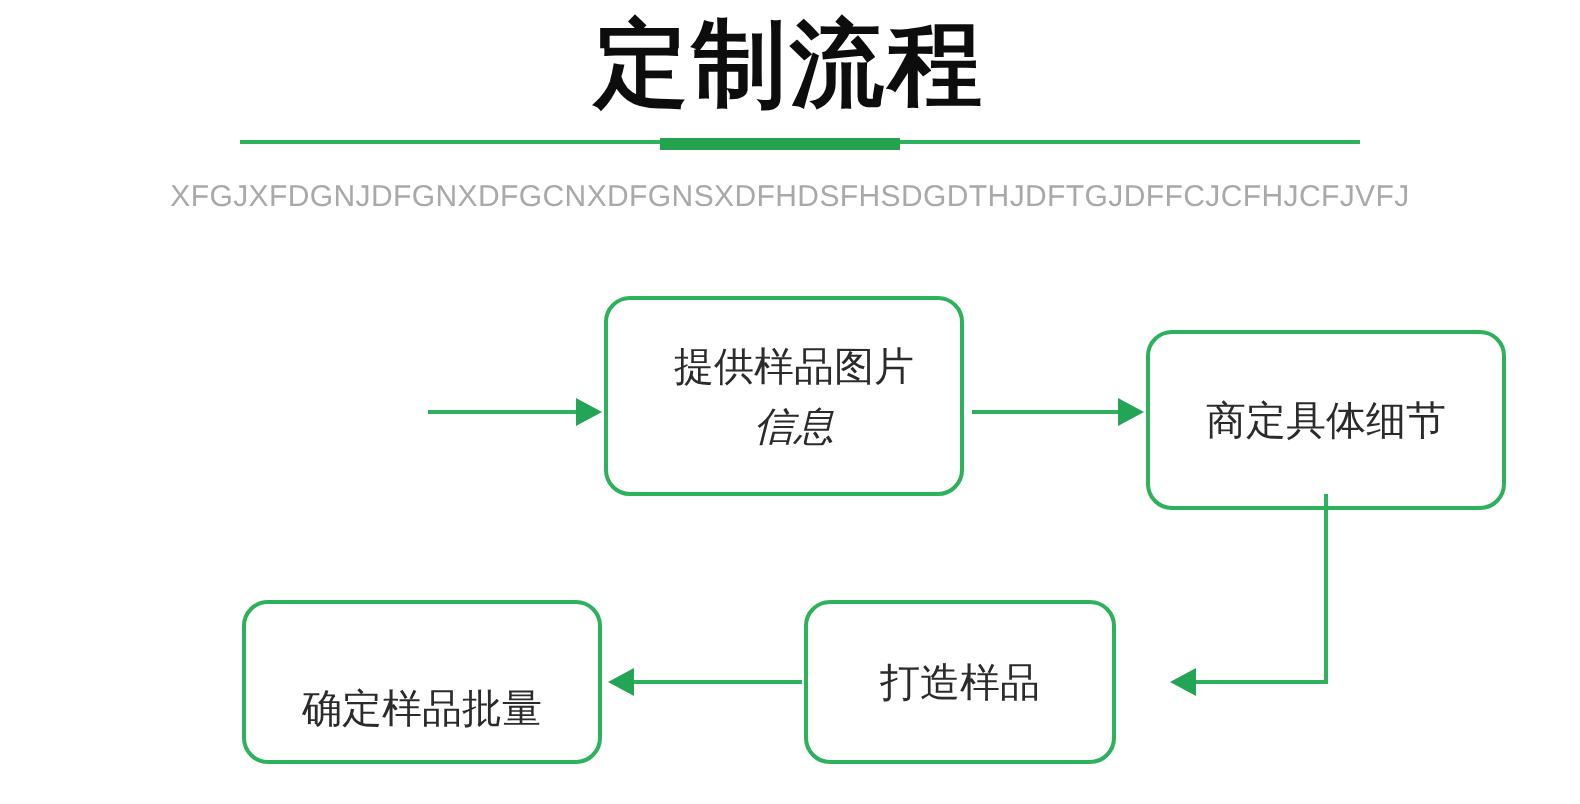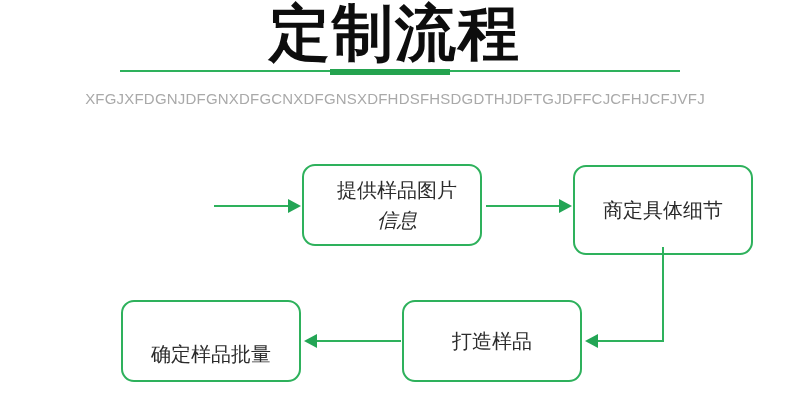--- a/index.html
+++ b/index.html
@@ -9,21 +9,21 @@
     font-family:"Liberation Sans","DejaVu Sans",sans-serif;
     overflow:hidden;
     position:relative;
   }
   #page{position:relative;width:790px;height:402px;}
 
   
   .title{
     position:absolute;left:0;top:4px;width:790px;
     text-align:center;
-    font-size:61px;
+    font-size:47px;
     line-height:58px;
     font-weight:bold;
     color:#0d0d0d;
     letter-spacing:2px;
     font-family:"DejaVu Sans","Liberation Sans",sans-serif;
   }
   .divider{
     position:absolute;left:120px;top:69px;width:560px;height:4px;
   }
   .divider .thin{
@@ -58,24 +58,24 @@
     text-align:center;
     color:#2b2b2b;
     font-size:20px;
     line-height:30px;
     font-family:"DejaVu Sans","Liberation Sans",sans-serif;
     padding:0 6px;
   }
   .node span{display:block;width:100%;}
 
   #node-1{left:30px; top:165px; width:180px; height:82px;}
-  #node-2{left:302px;top:164px; width:180px; height:82px;padding-left:16px;}
+  #node-2{left:302px;top:148px; width:180px; height:100px;padding-left:16px;}
   #node-3{left:573px;top:165px; width:180px; height:90px;}
   #node-4{left:121px;top:300px; width:180px; height:82px;}
-  #node-5{left:402px;top:300px; width:180px; height:82px;justify-content:flex-end;}
+  #node-5{left:402px;top:300px; width:156px; height:82px;justify-content:flex-end;}
   .hline{position:absolute;height:2px;background:#2eb15c;}
   .vline{position:absolute;width:2px;background:#2eb15c;}
   .arrow-r{
     position:absolute;width:0;height:0;
     border-top:7px solid transparent;
     border-bottom:7px solid transparent;
     border-left:13px solid #23a555;
   }
   .arrow-l{
     position:absolute;width:0;height:0;

